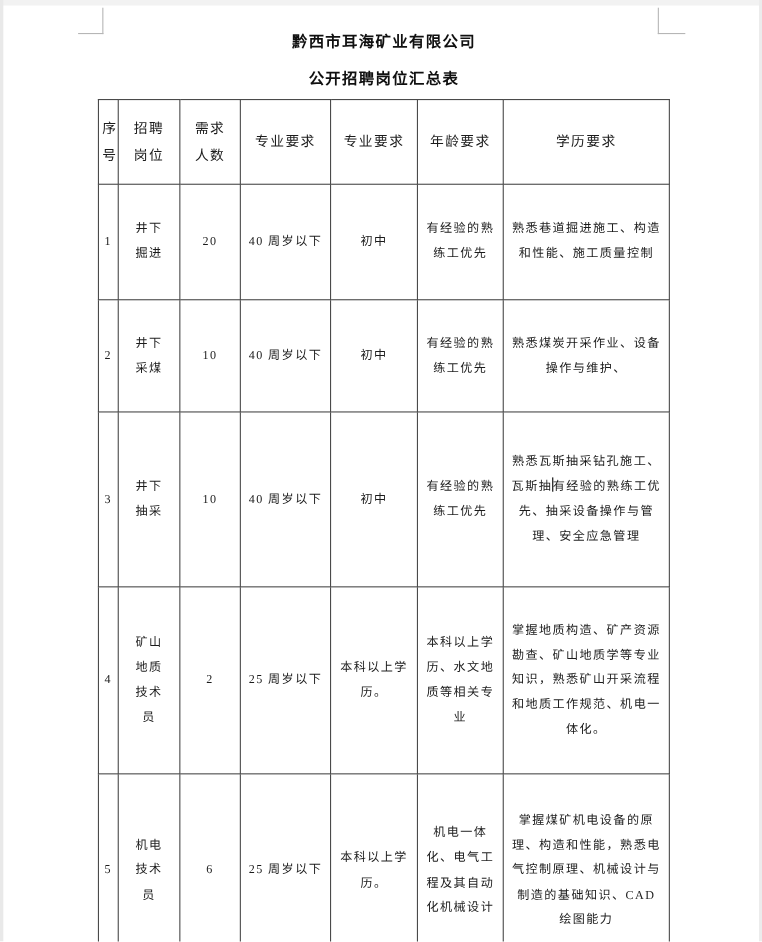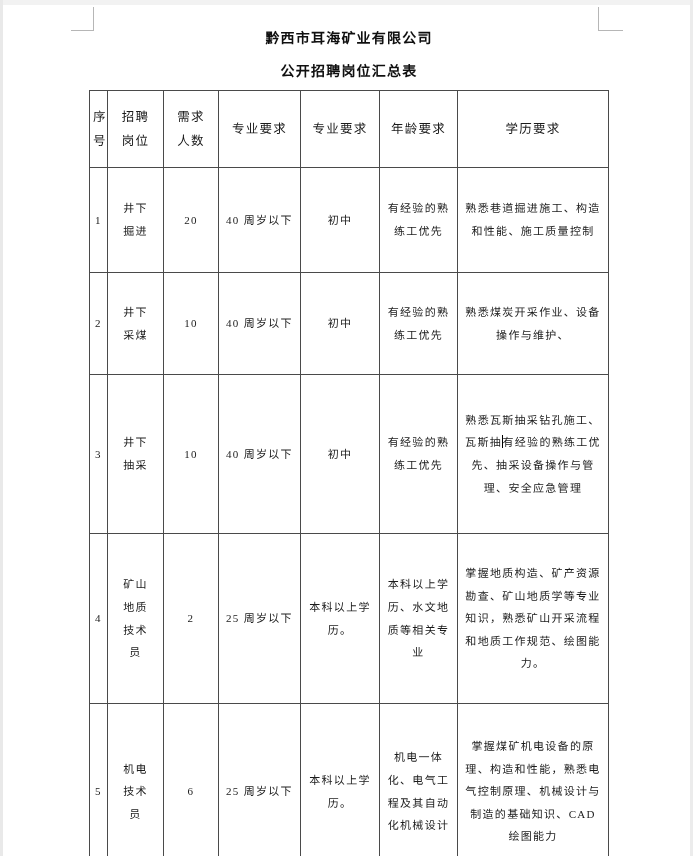--- a/index.html
+++ b/index.html
@@ -239,21 +239,21 @@
         <td class="post-cell">
           <div>矿山</div>
           <div>地质</div>
           <div>技术</div>
           <div>员</div>
         </td>
         <td>2</td>
         <td>25 周岁以下</td>
         <td>本科以上学历。</td>
         <td class="major-cell">本科以上学历、水文地质等相关专业</td>
-        <td class="duty-cell">掌握地质构造、矿产资源勘查、矿山地质学等专业知识，熟悉矿山开采流程和地质工作规范、绘图能力。</td>
+        <td class="duty-cell">掌握地质构造、矿产资源勘查、矿山地质学等专业知识，熟悉矿山开采流程和地质工作规范、机电一体化。</td>
       </tr>
 
       <tr class="r5">
         <td>5</td>
         <td class="post-cell">
           <div>机电</div>
           <div>技术</div>
           <div>员</div>
         </td>
         <td>6</td>

